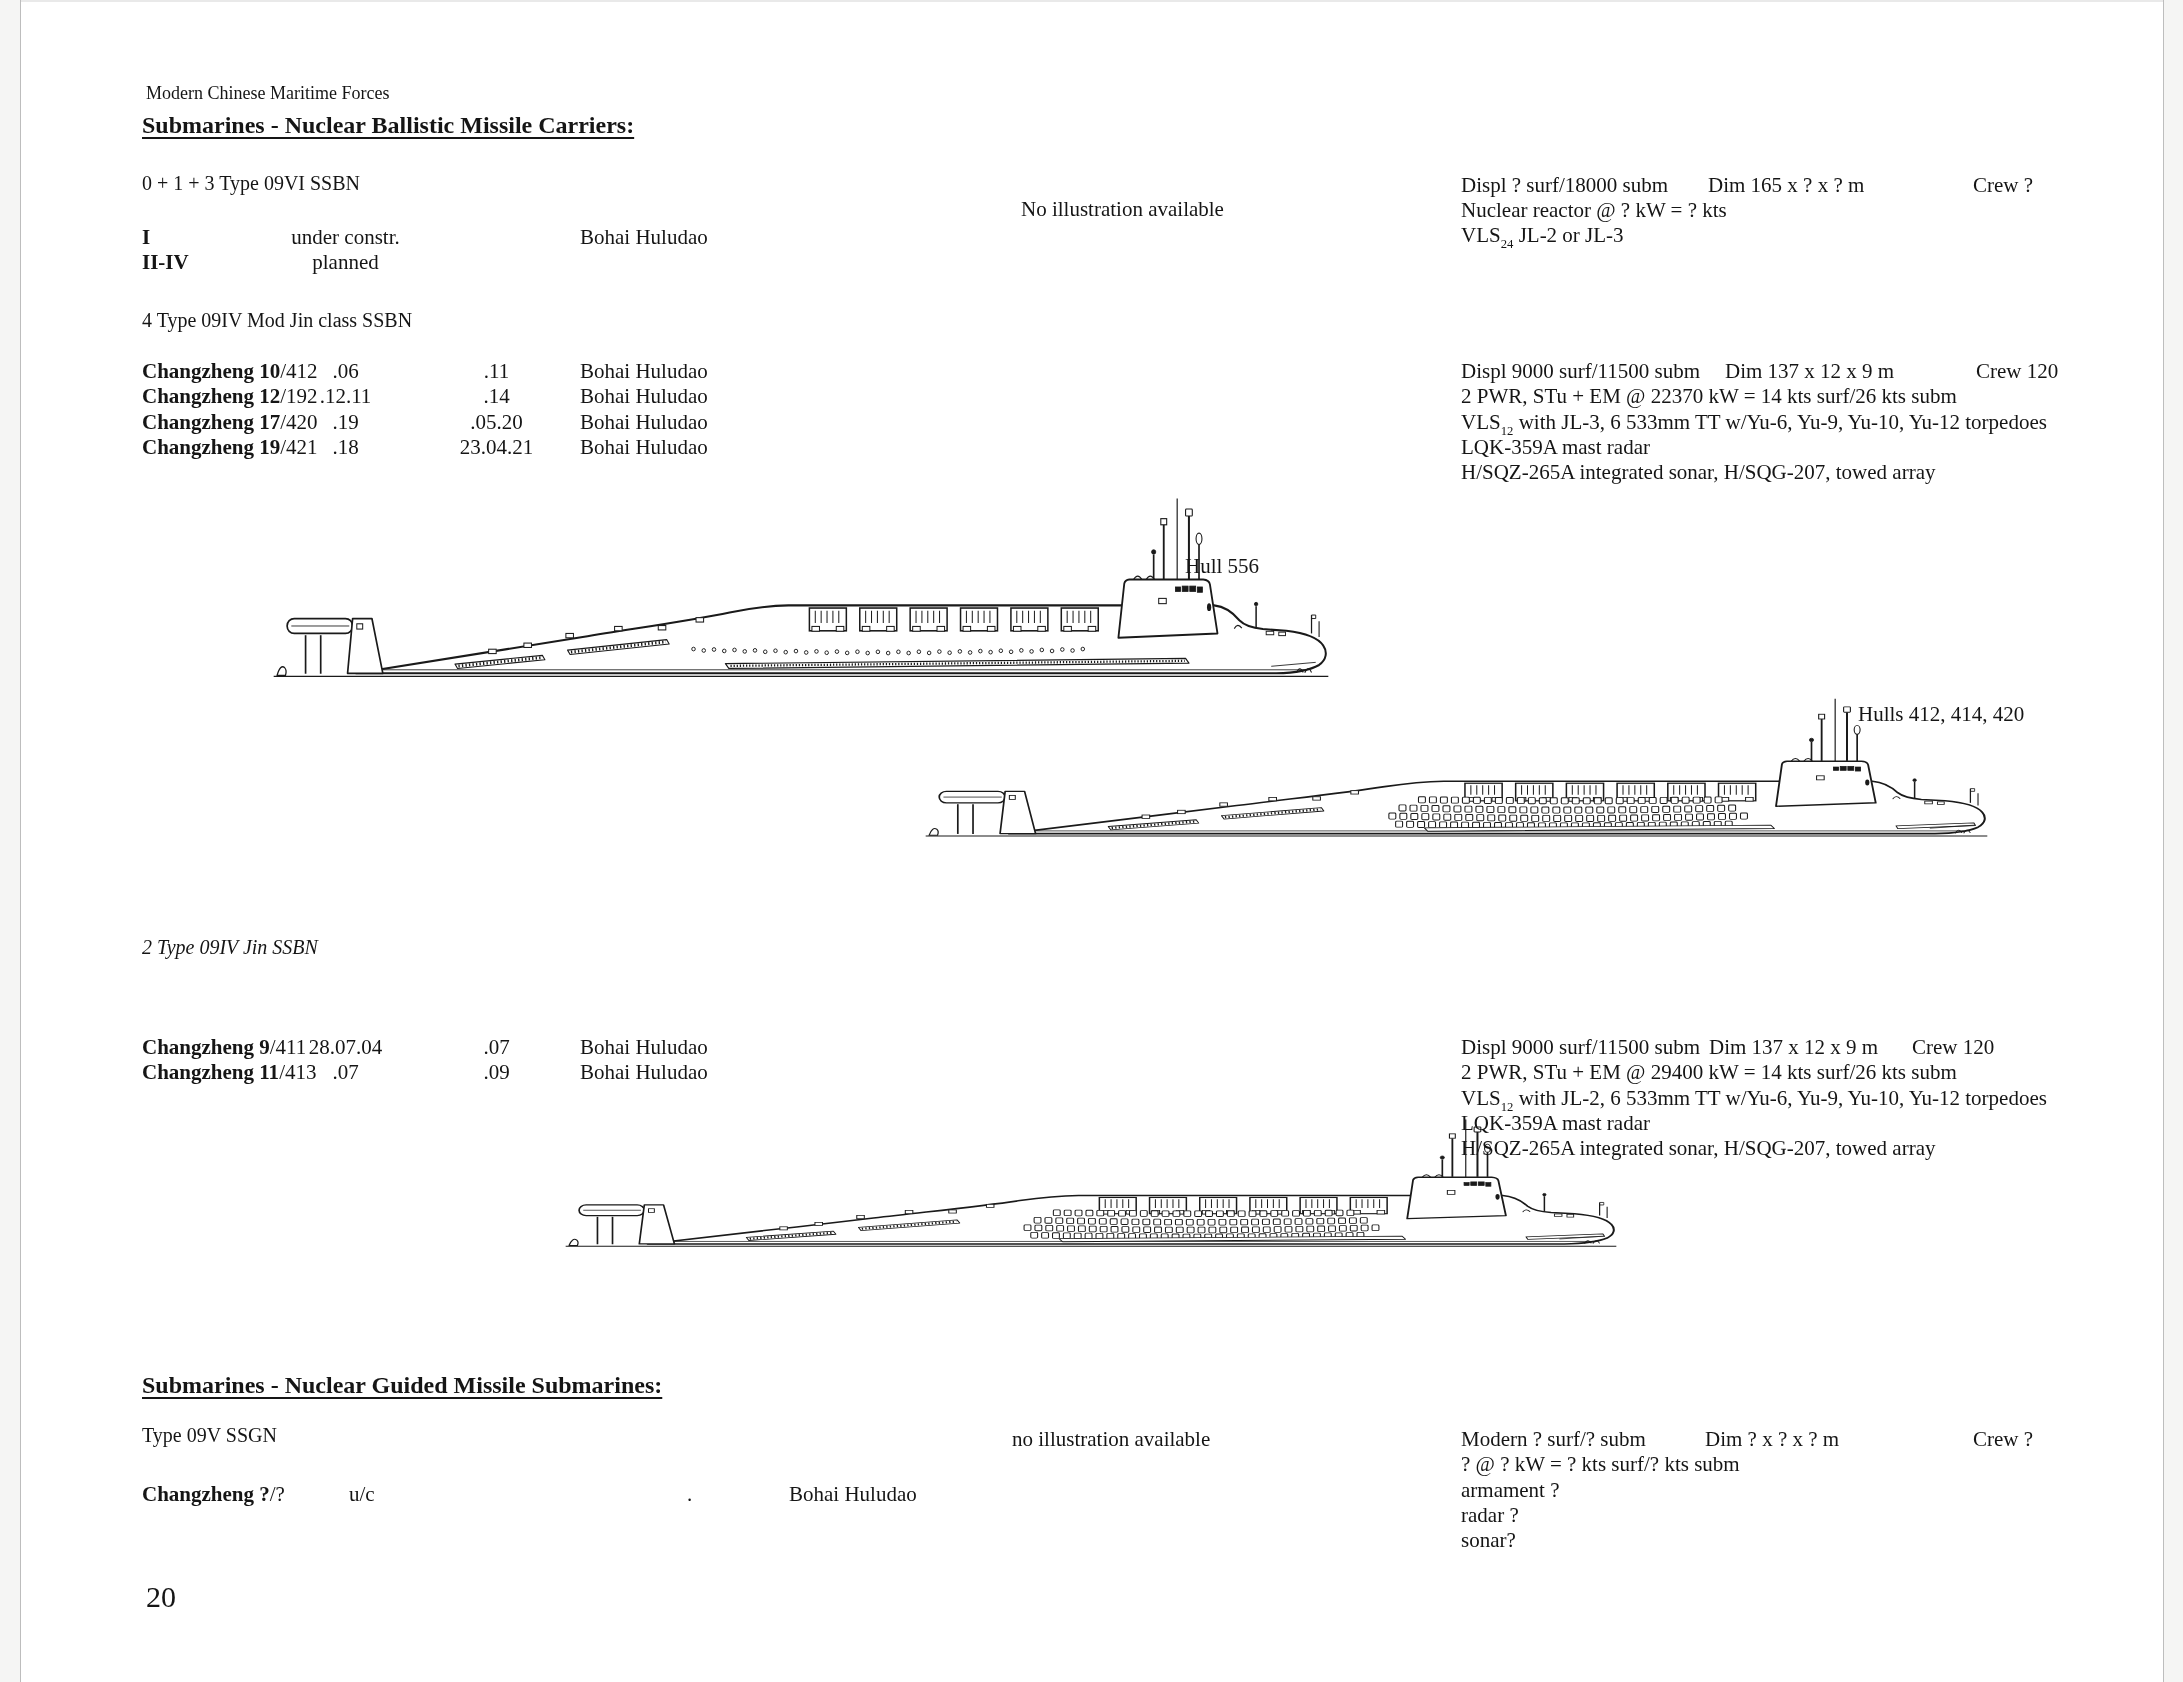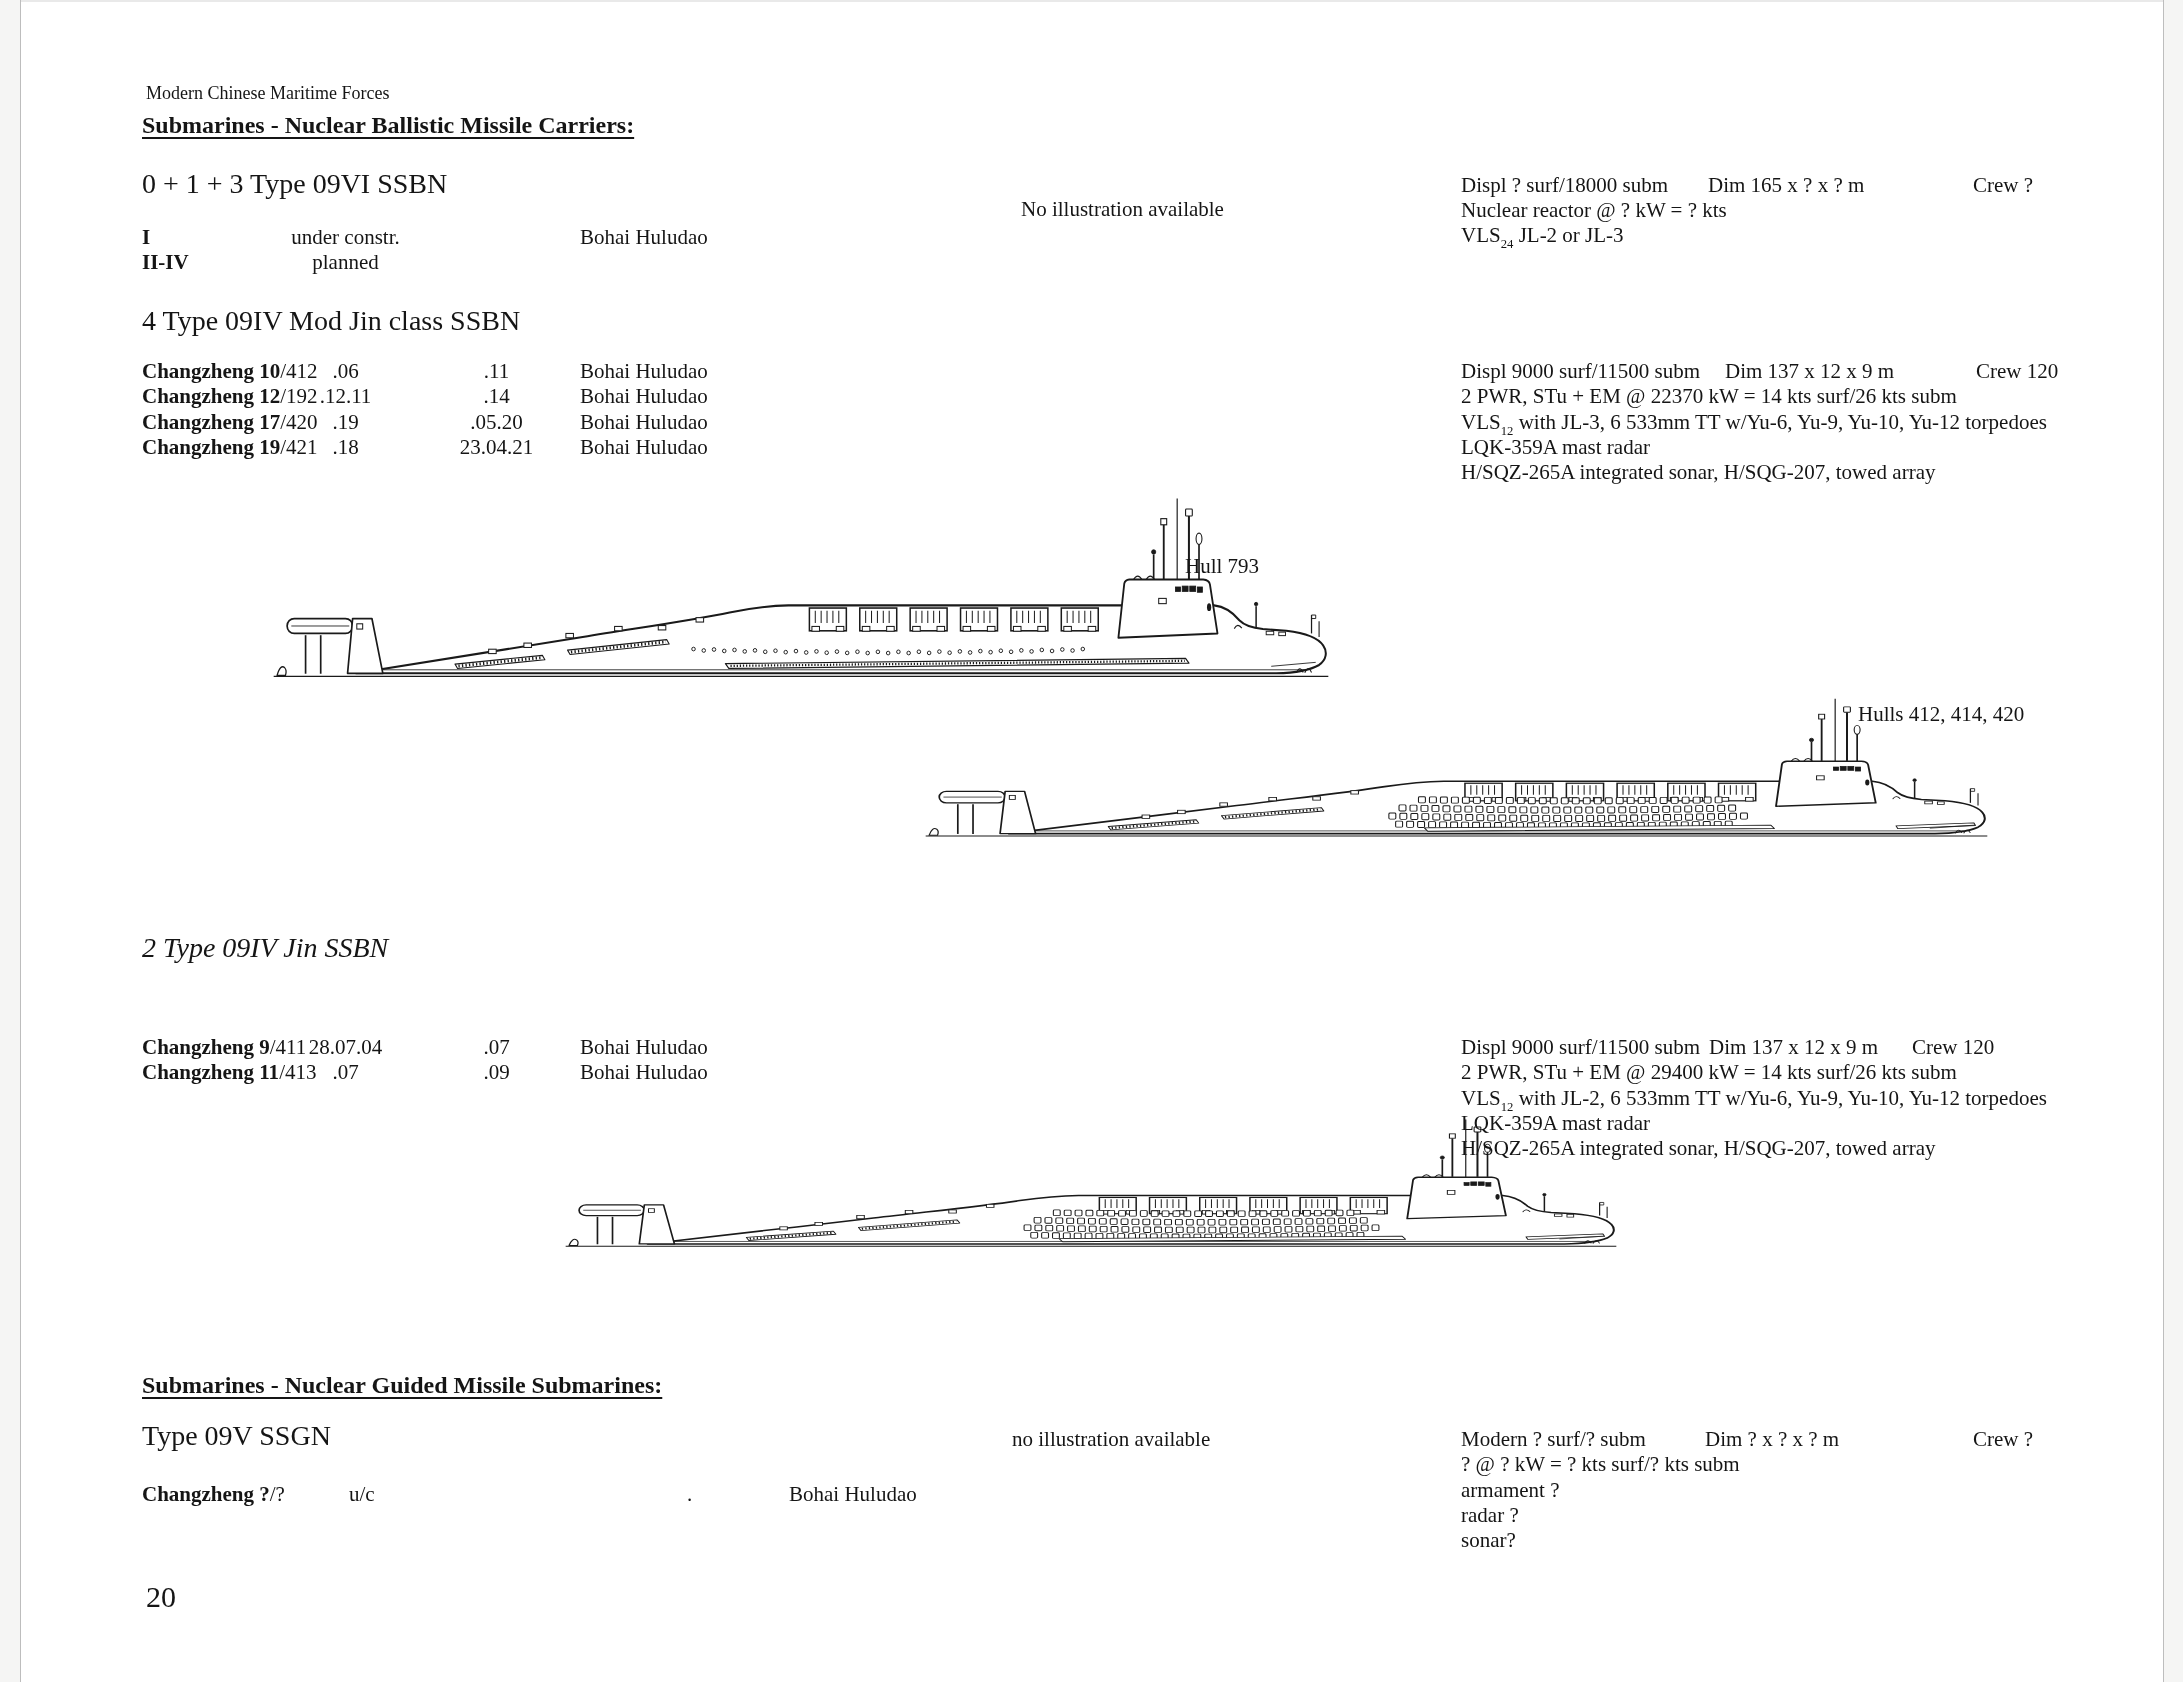--- a/index.html
+++ b/index.html
@@ -5,21 +5,21 @@
   html,body{margin:0;padding:0;background:#f2f2f2;}
   .page{position:relative;width:2183px;height:1682px;background:#ffffff;overflow:hidden;
         font-family:"Liberation Serif","DejaVu Serif",serif;color:#151515;}
   .marginL{position:absolute;left:0;top:0;width:19.5px;height:100%;background:#f5f5f4;border-right:0.8px solid #bdbdbd;}
   .marginR{position:absolute;right:0;top:0;width:18.6px;height:100%;background:#f5f5f4;border-left:0.8px solid #bdbdbd;}
   .topedge{position:absolute;left:0;top:0;width:100%;height:1.7px;background:#e9e9e9;}
   .t{position:absolute;white-space:nowrap;font-size:21px;line-height:25.4px;}
   .b{font-weight:bold;}
   .hdr{font-size:18px;}
   .h1{font-size:24px;font-weight:bold;text-decoration:underline;text-decoration-thickness:2.1px;text-underline-offset:4.2px;}
-  .title{font-size:28px;}
+  .title{font-size:20px;}
   .pnum{font-size:30px;}
   .ra{text-align:center;}
   .ss{font-size:12.7px;vertical-align:-6px;}
   .sub{position:absolute;}
   .sub svg{display:block;width:100%;height:100%;}
 </style>
 </head>
 <body>
 
 <div class="page">
@@ -171,21 +171,21 @@
         <rect x="1184" y="155.5" width="9" height="4" rx="0" stroke="#1a1a1a" stroke-width="1.1" fill="#fff"></rect>
         <rect x="1199" y="156.5" width="8" height="4" rx="0" stroke="#1a1a1a" stroke-width="1.1" fill="#fff"></rect>
         <line x1="1238" y1="158" x2="1238" y2="137" stroke="#1a1a1a" stroke-width="1.5"></line>
         <path d="M 1238,137 h 5 v 4 h -5" stroke="#1a1a1a" stroke-width="1.1" fill="none" stroke-linejoin="round"></path>
         <line x1="1247" y1="162" x2="1247" y2="144" stroke="#1a1a1a" stroke-width="1.3"></line>
         <line x1="1190" y1="195.5" x2="1243" y2="191" stroke="#1a1a1a" stroke-width="1"></line>
         <path d="M 1220,203 q 4,-9 8,-0.5" stroke="#1a1a1a" stroke-width="1.2" fill="none" stroke-linejoin="round"></path>
         <path d="M 1230,203 q 4,-9 8,-0.5" stroke="#1a1a1a" stroke-width="1.2" fill="none" stroke-linejoin="round"></path>
       </svg>
     </div>
-  <div class="t" style="left:1185px;top:554px;">Hull 793</div>
+  <div class="t" style="left:1185px;top:554px;">Hull 556</div>
 
   <div class="sub" style="left:924px;top:696px;width:1065px;height:142px;">
       <svg viewBox="0 0 1260 210" preserveAspectRatio="none" xmlns="http://www.w3.org/2000/svg">
         <line x1="2" y1="207" x2="1258" y2="207" stroke="#1a1a1a" stroke-width="1.6"></line>
         <path d="M 100,203.5 C 180,191 280,176 370,162 C 440,151 500,143 545,134 Q 585,126.5 615,126 L 1122,126 C 1136,127.5 1146,136 1152,143 C 1158,149 1170,152 1180,153 L 1208,155 C 1230,157.5 1246,163 1252,172 C 1257,179 1256,188 1247,194 C 1236,200 1216,203 1196,203.5 L 100,203.5 Z" stroke="#1a1a1a" stroke-width="2.4" fill="#fff" stroke-linejoin="round"></path>
         <line x1="112" y1="199.5" x2="1230" y2="199.5" stroke="#1a1a1a" stroke-width="1"></line>
         <path d="M 6,206 Q 10,193 15,197 Q 18,200 16,206 Z" stroke="#1a1a1a" stroke-width="1.5" fill="#fff" stroke-linejoin="round"></path>
         <line x1="40" y1="160" x2="40" y2="204" stroke="#1a1a1a" stroke-width="2"></line>
         <line x1="58" y1="160" x2="58" y2="204" stroke="#1a1a1a" stroke-width="2"></line>
         <rect x="18" y="141" width="78" height="17" rx="8.5" stroke="#1a1a1a" stroke-width="2" fill="#fff"></rect>

